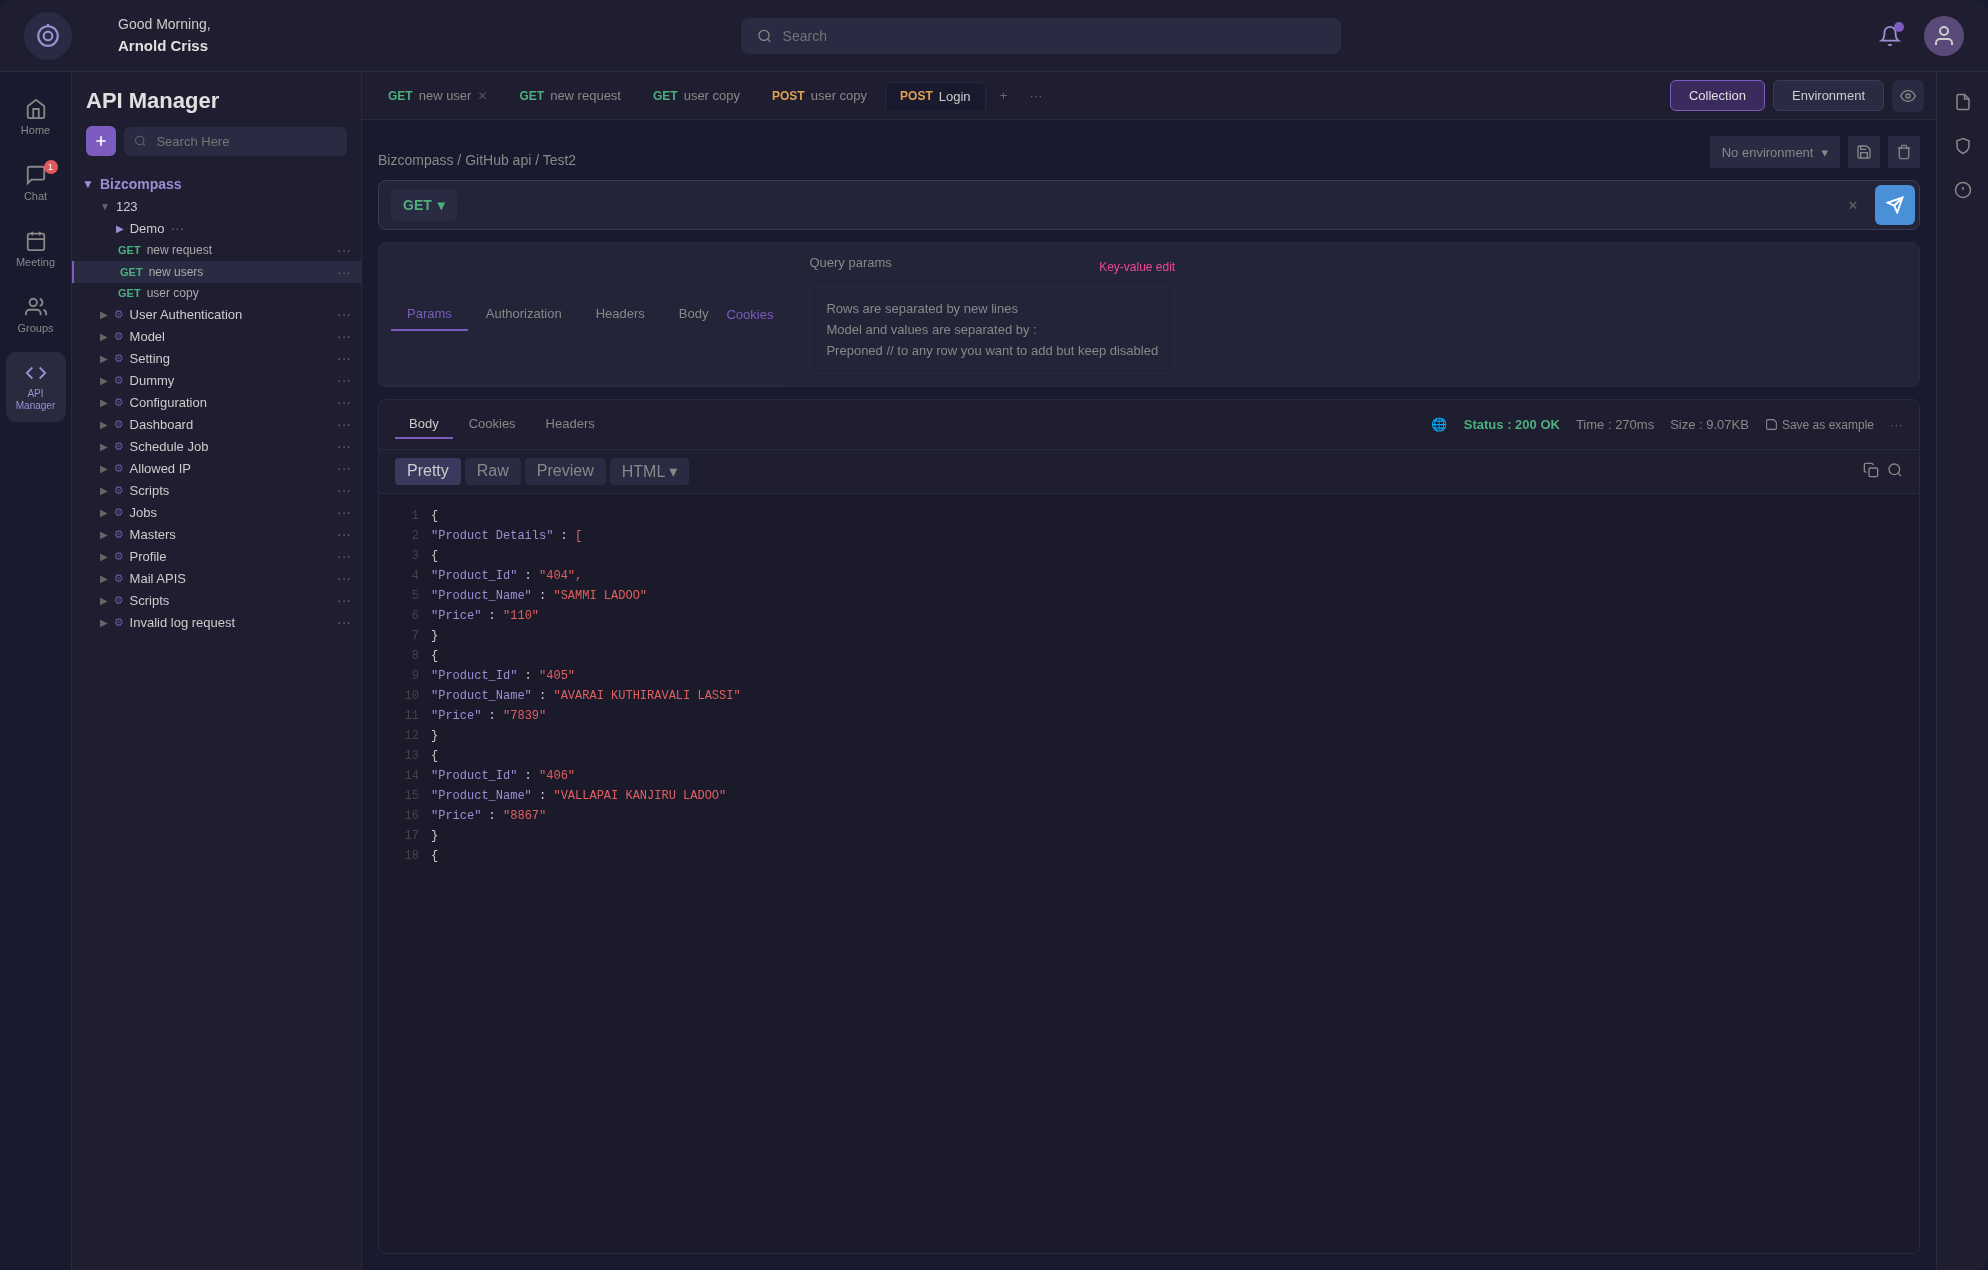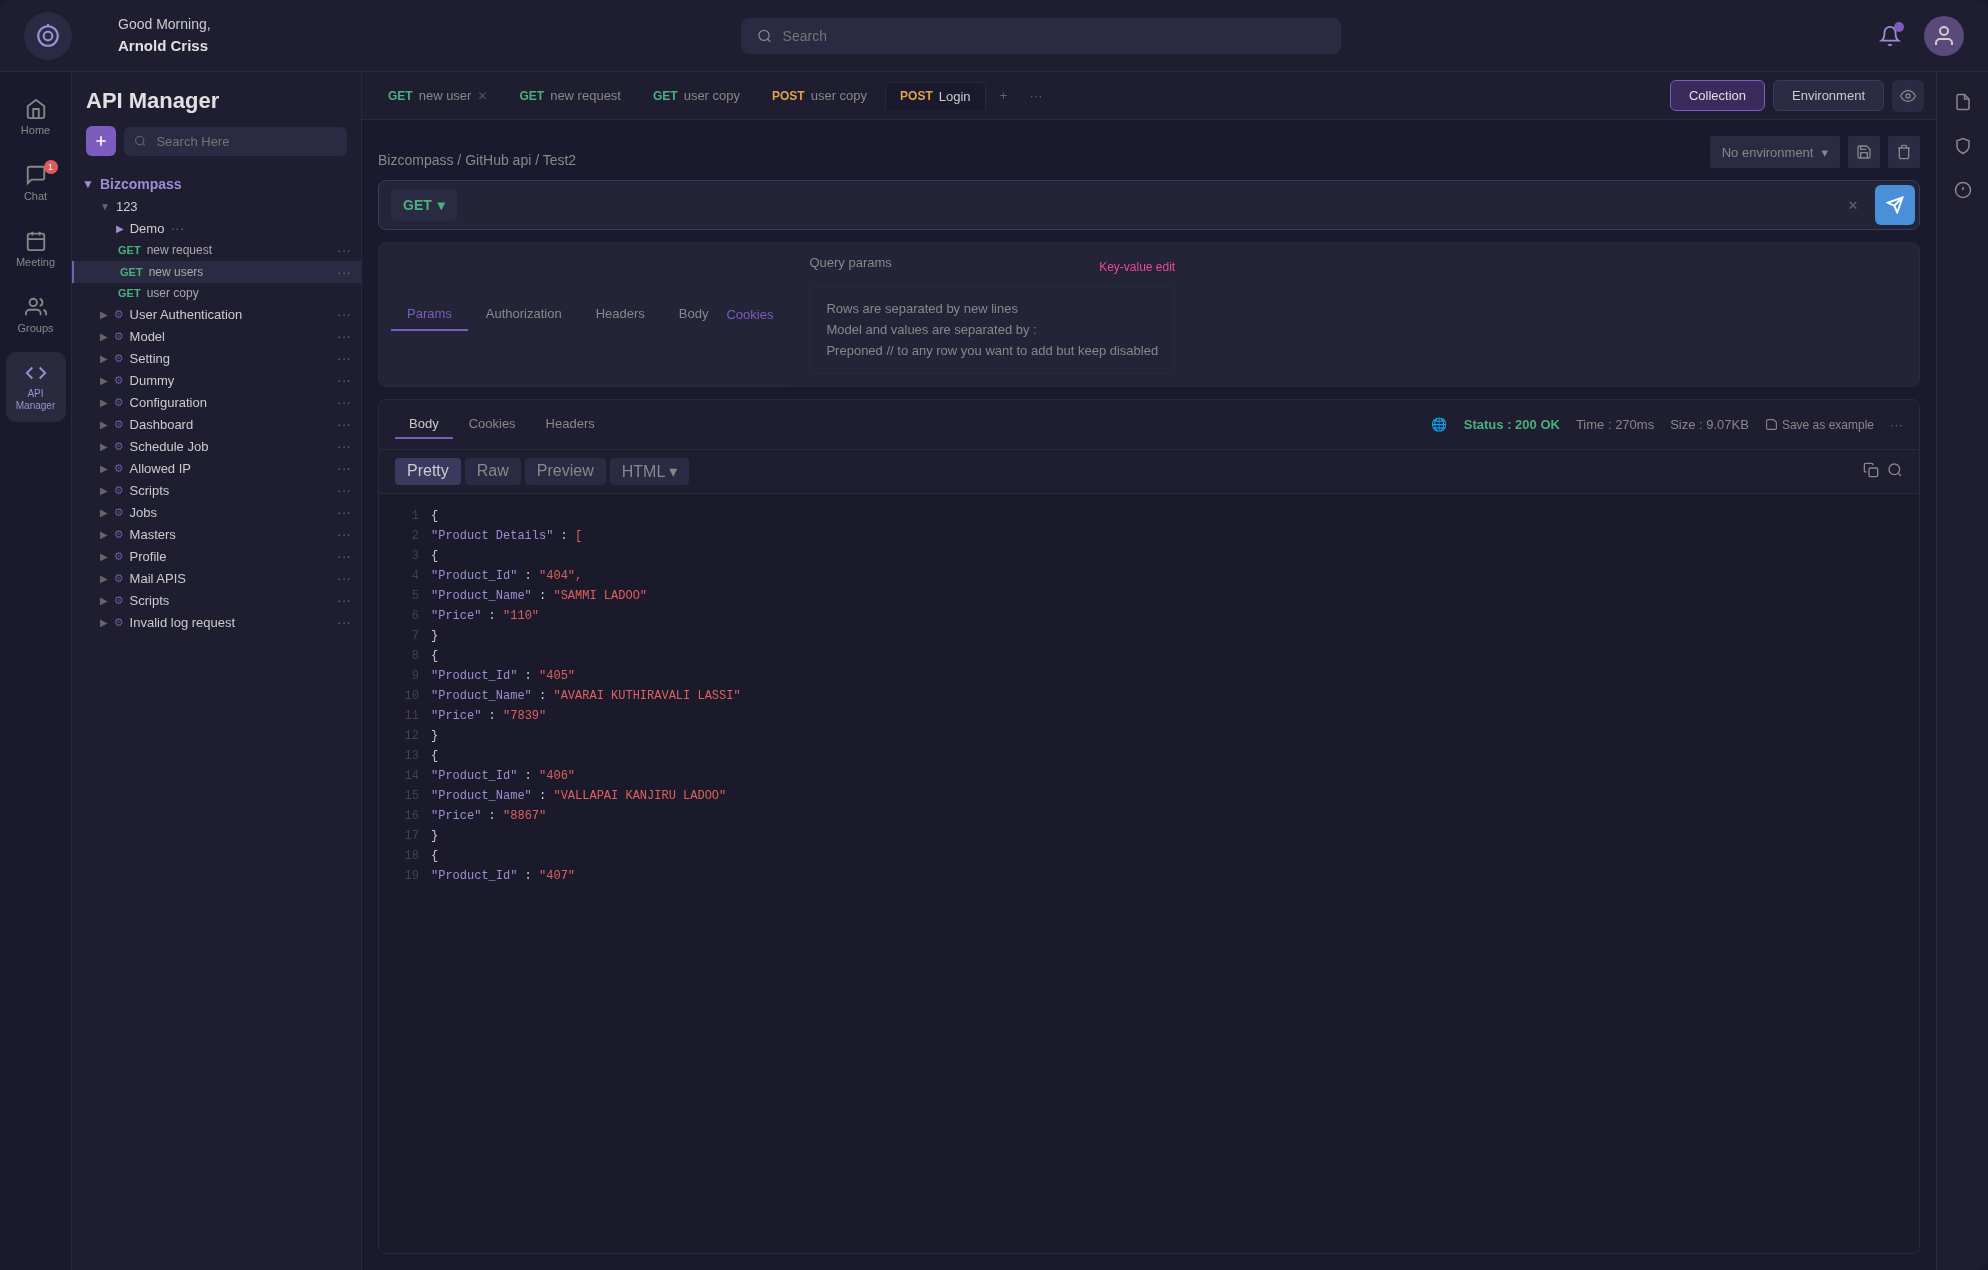--- a/index.html
+++ b/index.html
@@ -569,24 +569,20 @@
                   <span class="line-content">            <span class="json-key">"Price"</span> : <span class="json-str">"8867"</span></span>
                 </div>
                 <div class="code-line">
                   <span class="line-num">17</span>
                   <span class="line-content">        }</span>
                 </div>
                 <div class="code-line">
                   <span class="line-num">18</span>
                   <span class="line-content">        {</span>
                 </div>
-                <div class="code-line">
-                  <span class="line-num">19</span>
-                  <span class="line-content">            <span class="json-key">"Product_Id"</span> : <span class="json-str">"407"</span></span>
-                </div>
               </div>
           </div>
         </div>
       </div>
     </div>
 
     <div class="right-panel">
       <div class="rpanel-btn">
         <svg width="18" height="18" viewBox="0 0 24 24" fill="none" stroke="#888" stroke-width="2">
           <path d="M14 2H6a2 2 0 0 0-2 2v16a2 2 0 0 0 2 2h12a2 2 0 0 0 2-2V8z"></path>

